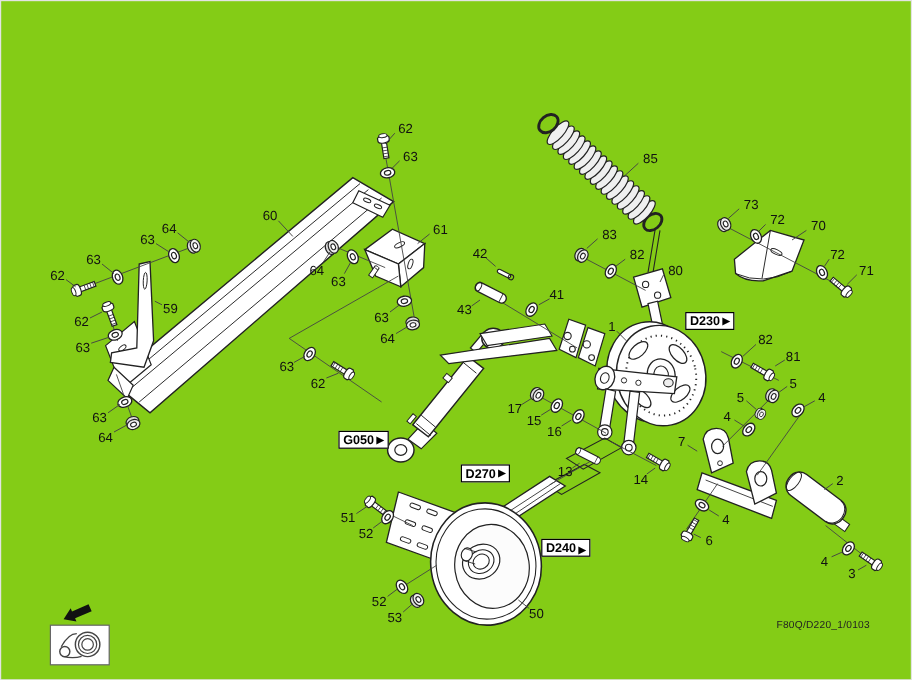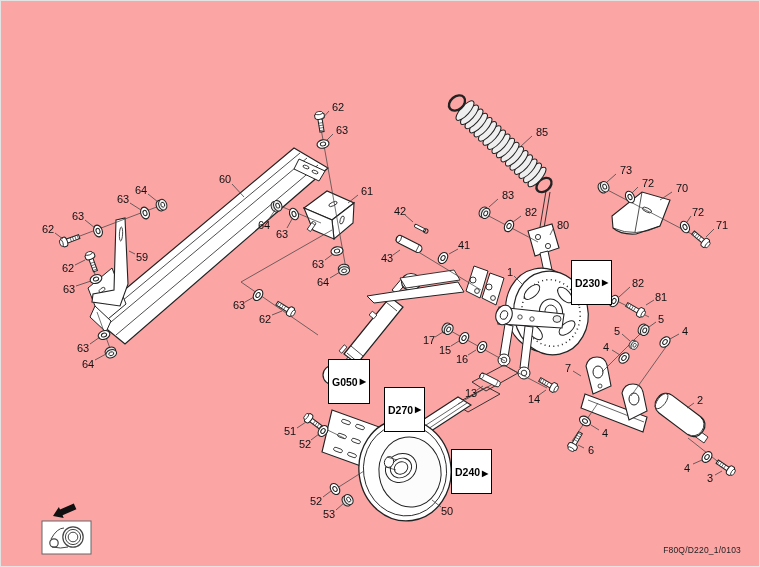--- a/index.html
+++ b/index.html
@@ -1,27 +1,27 @@
 <!DOCTYPE html>
 <html><head>
 <meta charset="utf-8">
 <style>
   html,body{margin:0;padding:0;background:#fff;}
-  .stage{position:relative;width:760px;height:567px;background:#fca5a5;overflow:hidden;
+  .stage{position:relative;width:760px;height:567px;background:#84cc16;overflow:hidden;
          font-family:"Liberation Sans",sans-serif;border:1px solid #e3e3e3;box-sizing:border-box;}
   svg{position:absolute;left:0;top:0;}
   .callout{font:11px "Liberation Sans",sans-serif;fill:#111;text-anchor:middle;}
   .leader{stroke:#444;stroke-width:.8;}
   .aline{stroke:#444;stroke-width:.75;fill:none;}
   .refbox{position:absolute;border:1.6px solid #000;background:#fff;height:13px;
-          display:flex;align-items:center;gap:2px;padding:15px 3px;
+          display:flex;align-items:center;gap:2px;padding:0 3px;
           font:bold 10.5px "Liberation Sans",sans-serif;color:#000;cursor:pointer;}
   .refbox .tri{font-size:8px;line-height:1;}
-  .footer-code{position:absolute;left:630px;top:514px;width:110px;text-align:right;
-               font:8.5px "Liberation Sans",sans-serif;color:#222;letter-spacing:.2px;margin-top:30px;}
+  .footer-code{position:absolute;left:630px;top:514px;width:110px;text-align:center;
+               font:8.5px "Liberation Sans",sans-serif;color:#222;letter-spacing:.2px;}
 </style>
 </head>
 <body>
 
 <div class="stage">
 
 <svg width="760" height="567" viewBox="0 0 760 567">
   <defs>
     <g id="washer">
       <ellipse rx="6" ry="4.2" fill="#fff" stroke="#222" stroke-width="1.1"></ellipse>
@@ -404,21 +404,21 @@
         <text x="328" y="517" class="callout">53</text>
         <line x1="440" y1="506" x2="431" y2="499" class="leader"></line>
         <text x="446" y="514" class="callout">50</text>
       </g>
 </svg>
 
 <div class="refbox" style="left:570px;top:259px;">
   <span>D230</span>
   <span class="tri">▶</span>
 </div>
-<div class="refbox" style="left:281px;top:358px;margin-left:46px;">
+<div class="refbox" style="left:281px;top:358px;">
   <span>G050</span>
   <span class="tri">▶</span>
 </div>
 <div class="refbox" style="left:383px;top:386px;">
   <span>D270</span>
   <span class="tri">▶</span>
 </div>
 <div class="refbox" style="left:450px;top:448px;align-items:flex-end;">
   <span>D240</span>
   <span class="tri">▶</span>

